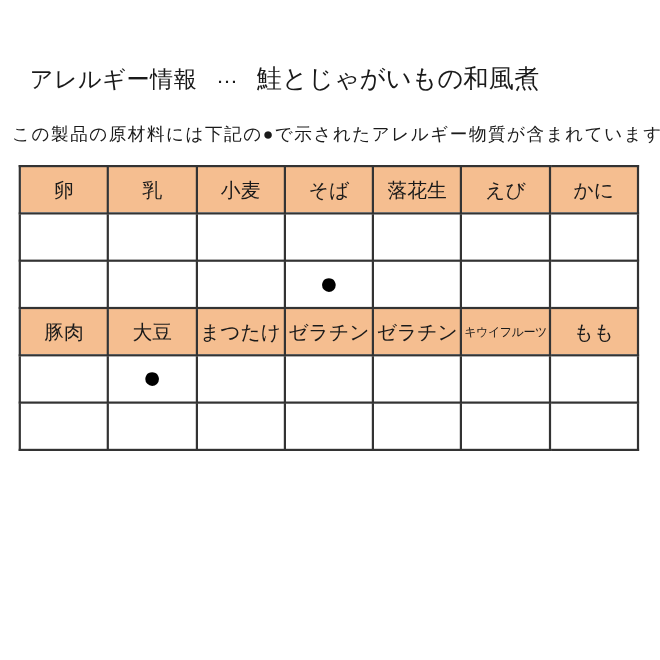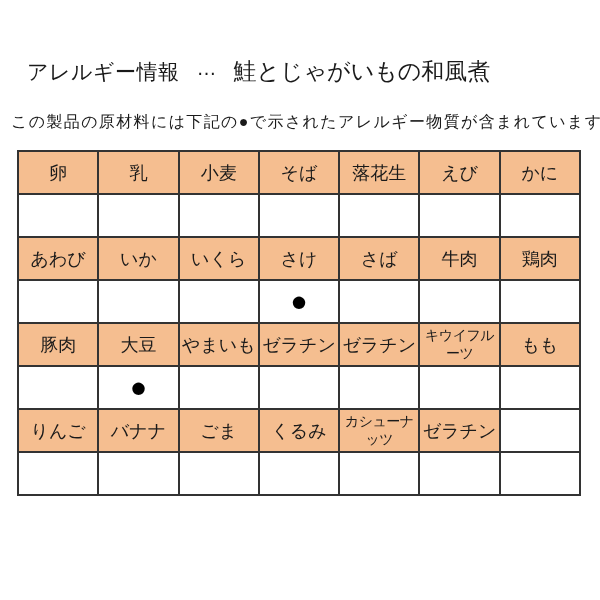--- a/index.html
+++ b/index.html
@@ -62,21 +62,21 @@
     text-align:center;
     vertical-align:middle;
     padding:0;
     overflow:hidden;
   }
   td.a-cell{
     background:var(--allergen-fill);
     font-size:18px;
   }
   td.a-cell.small{
-    font-size:14px;
+    font-size:11px;
     letter-spacing:-0.5px;
   }
   td.a-cell.blank{
     background:#ffffff;
   }
   td.m-cell{
     background:#ffffff;
     font-size:29px;
     line-height:1;
     color:var(--mark);
@@ -107,63 +107,45 @@
       <tr>
         <td class="m-cell"></td>
         <td class="m-cell"></td>
         <td class="m-cell"></td>
         <td class="m-cell"></td>
         <td class="m-cell"></td>
         <td class="m-cell"></td>
         <td class="m-cell"></td>
       </tr>
       <tr>
-        <td class="a-cell">あわび</td>
-        <td class="a-cell">いか</td>
-        <td class="a-cell">いくら</td>
-        <td class="a-cell">さけ</td>
-        <td class="a-cell">さば</td>
-        <td class="a-cell">牛肉</td>
-        <td class="a-cell">鶏肉</td>
-      </tr>
-      <tr>
         <td class="m-cell"></td>
         <td class="m-cell"></td>
         <td class="m-cell"></td>
         <td class="m-cell">●</td>
         <td class="m-cell"></td>
         <td class="m-cell"></td>
         <td class="m-cell"></td>
       </tr>
       <tr>
         <td class="a-cell">豚肉</td>
         <td class="a-cell">大豆</td>
-        <td class="a-cell">やまいも</td>
+        <td class="a-cell">まつたけ</td>
         <td class="a-cell">ゼラチン</td>
         <td class="a-cell">ゼラチン</td>
         <td class="a-cell small">キウイフルーツ</td>
         <td class="a-cell">もも</td>
       </tr>
       <tr>
         <td class="m-cell"></td>
         <td class="m-cell">●</td>
         <td class="m-cell"></td>
         <td class="m-cell"></td>
         <td class="m-cell"></td>
         <td class="m-cell"></td>
         <td class="m-cell"></td>
-      </tr>
-      <tr>
-        <td class="a-cell">りんご</td>
-        <td class="a-cell">バナナ</td>
-        <td class="a-cell">ごま</td>
-        <td class="a-cell">くるみ</td>
-        <td class="a-cell small">カシューナッツ</td>
-        <td class="a-cell">ゼラチン</td>
-        <td class="a-cell blank"></td>
       </tr>
       <tr>
         <td class="m-cell"></td>
         <td class="m-cell"></td>
         <td class="m-cell"></td>
         <td class="m-cell"></td>
         <td class="m-cell"></td>
         <td class="m-cell"></td>
         <td class="m-cell"></td>
       </tr>

